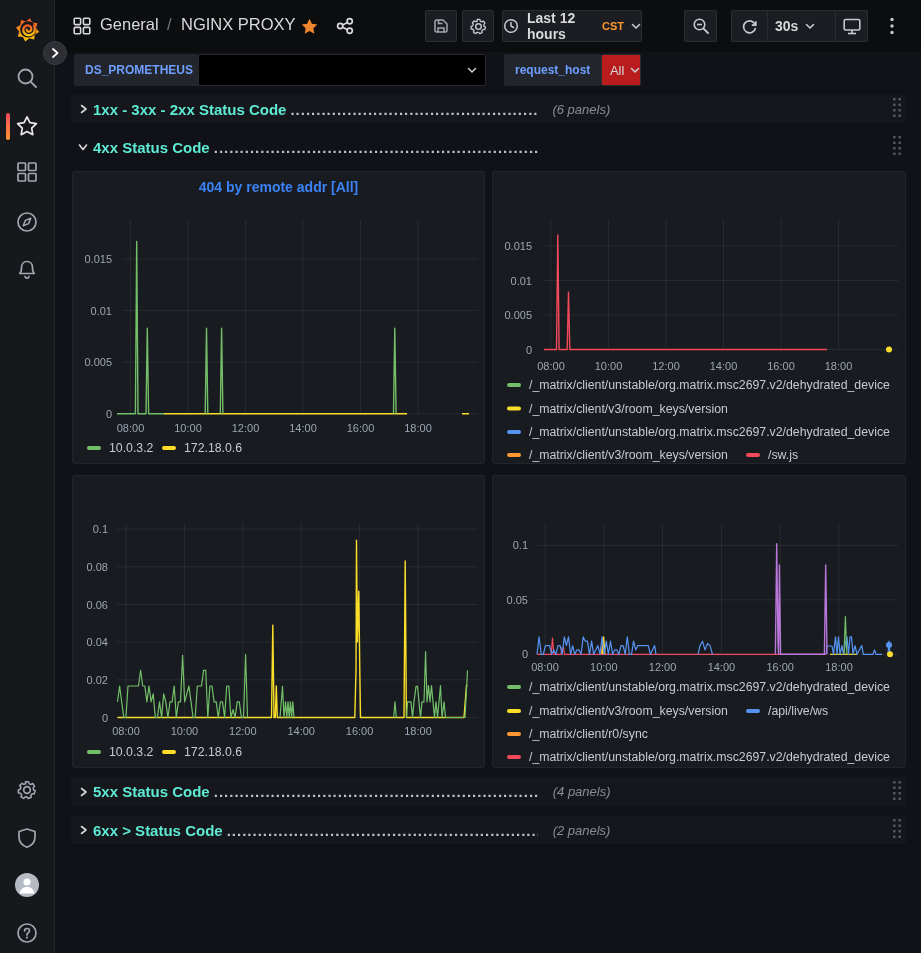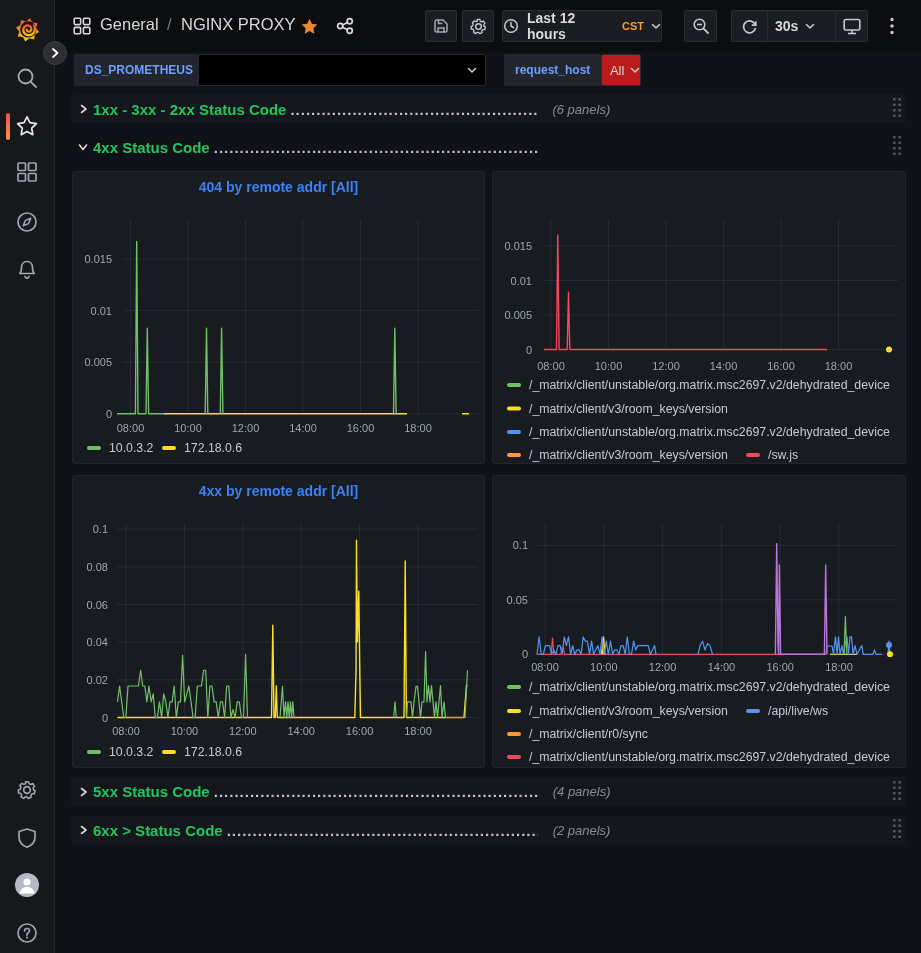--- a/index.html
+++ b/index.html
@@ -4,21 +4,21 @@
 html,body { width:921px; height:953px; background:#111217; font-family:"Liberation Sans", sans-serif; overflow:hidden; }
 .abs { position:absolute; }
 #sidebar { position:absolute; left:0; top:0; width:55px; height:953px; background:#17181c; border-right:1px solid #24262c; }
 #sidebar .sicon { position:absolute; left:50%; transform:translateX(-50%); }
 #navbar { position:absolute; left:55px; top:0; width:866px; height:52px; background:#0c0d0f; }
 .navbtn { position:absolute; top:10px; height:32px; background:#1b1d22; border:1px solid #2b2d33; border-radius:2px; display:flex; align-items:center; justify-content:center; }
 .panel { position:absolute; background:#181b1f; border:1px solid #23252b; border-radius:3px; overflow:hidden; }
 .ptitle { position:absolute; top:0; left:0; right:0; text-align:center; font-size:14px; font-weight:bold; color:#3b82f6; line-height:30px; }
 .rowh { position:absolute; left:71px; width:835px; display:flex; align-items:center; border-radius:2px; }
 .rchev { width:22px; padding-left:6px; display:flex; align-items:center; }
-.rtitle { font-size:15px; font-weight:bold; color:#22c55e; white-space:nowrap; }
+.rtitle { font-size:15px; font-weight:bold; color:#5eead4; white-space:nowrap; }
 .rdots { overflow:hidden; white-space:nowrap; font-size:15px; font-weight:bold; color:#c0c1c9; letter-spacing:1px; margin-left:4px; }
 .rpanels { font-style:italic; font-size:13px; color:#8a8c94; margin-left:15px; white-space:nowrap; }
 .rdrag { position:absolute; right:3px; top:50%; transform:translateY(-50%); opacity:0.9; }
 .vlabel { position:absolute; top:54px; height:32px; display:flex; align-items:center; background:#23252c; border-radius:2px; font-size:12px; font-weight:bold; color:#6e9fff; padding:0 11px; }
 </style></head>
 <body>
 <div id="navbar"></div>
 <div id="sidebar">
   <span class="sicon" style="top:16px"><svg width="26" height="26" viewBox="0 0 26 26" fill="none" style="">
         <defs>
@@ -107,21 +107,21 @@
     </svg>
   </div>
 <div class="navbtn" style="left:462px;width:32px">
     <svg width="17" height="17" viewBox="0 0 17 17" fill="none" style="">
       <g transform="scale(0.9444444444444444)">
         <path d="M9 6 A3 3 0 1 0 9 12 A3 3 0 1 0 9 6 Z" stroke="#c7c8d1" stroke-width="1.5"></path>
         <path d="M7.6 1.5 H10.4 L10.9 3.3 L12.6 4 L14.3 3.2 L15.8 5.7 L14.6 7 L14.8 8.8 L16.4 9.7 L15.5 12.4 L13.7 12.3 L12.5 13.7 L12.8 15.5 L10.2 16.6 L9 15.2 L7.2 15.3 L6 16.6 L3.6 15.1 L4.2 13.4 L3.1 11.9 L1.3 11.7 L1.2 8.9 L2.9 8.3 L3.5 6.5 L2.5 5 L4.5 3 L6.1 3.9 L7.8 3.3 Z" stroke="#c7c8d1" stroke-width="1.4" stroke-linejoin="round"></path>
       </g>
     </svg>
   </div>
-<div class="navbtn" style="left:502px;width:160px">
+<div class="navbtn" style="left:502px;width:140px">
   <span style="margin-right:8px;display:flex">
       <svg width="16" height="16" viewBox="0 0 16 16" fill="none" style="">
         <circle cx="8" cy="8" r="6.3" stroke="#c7c8d1" stroke-width="1.5"></circle>
         <path d="M8 4.5 V8 L10.5 9.5" stroke="#c7c8d1" stroke-width="1.5" stroke-linecap="round"></path>
       </svg>
     </span>
   <span style="font-size:14px;font-weight:bold;color:#d8d9da">Last 12 hours</span>
   <span style="font-size:11px;font-weight:bold;color:#ff9830;margin-left:24px">CST</span>
   <span style="margin-left:7px;display:flex">
       <svg width="10" height="7" viewBox="0 0 10 7" fill="none">
@@ -324,21 +324,20 @@
       <text x="36" y="240.5" font-size="12.3" fill="#c8c9d3">/_matrix/client/v3/room_keys/version</text>
 <rect x="14" y="258.0" width="14" height="4" rx="2" fill="#5794F2"></rect>
       <text x="36" y="264.0" font-size="12.3" fill="#c8c9d3">/_matrix/client/unstable/org.matrix.msc2697.v2/dehydrated_device</text>
 <rect x="14" y="281" width="14" height="4" rx="2" fill="#FF9830"></rect>
       <text x="36" y="287" font-size="12.3" fill="#c8c9d3">/_matrix/client/v3/room_keys/version</text>
 <rect x="253" y="281" width="14" height="4" rx="2" fill="#F2495C"></rect>
       <text x="275" y="287" font-size="12.3" fill="#c8c9d3">/sw.js</text>
     </svg>
 </div>
 <div class="panel" style="left:72px;top:475px;width:413px;height:293px">
-<div class="ptitle">4xx by remote addr [All]</div>
 <svg width="413" height="293" viewBox="0 0 413 293" style="position:absolute;left:0;top:0" font-family="Liberation Sans, sans-serif">
       <line x1="53" y1="48" x2="53" y2="241.5" stroke="rgba(204,204,220,0.09)" stroke-width="1"></line>
 <line x1="111.4" y1="48" x2="111.4" y2="241.5" stroke="rgba(204,204,220,0.09)" stroke-width="1"></line>
 <line x1="169.8" y1="48" x2="169.8" y2="241.5" stroke="rgba(204,204,220,0.09)" stroke-width="1"></line>
 <line x1="228.2" y1="48" x2="228.2" y2="241.5" stroke="rgba(204,204,220,0.09)" stroke-width="1"></line>
 <line x1="286.6" y1="48" x2="286.6" y2="241.5" stroke="rgba(204,204,220,0.09)" stroke-width="1"></line>
 <line x1="345" y1="48" x2="345" y2="241.5" stroke="rgba(204,204,220,0.09)" stroke-width="1"></line>
 <line x1="44" y1="53.1" x2="405" y2="53.1" stroke="rgba(204,204,220,0.09)" stroke-width="1"></line>
 <line x1="44" y1="90.8" x2="405" y2="90.8" stroke="rgba(204,204,220,0.09)" stroke-width="1"></line>
 <line x1="44" y1="128.5" x2="405" y2="128.5" stroke="rgba(204,204,220,0.09)" stroke-width="1"></line>

